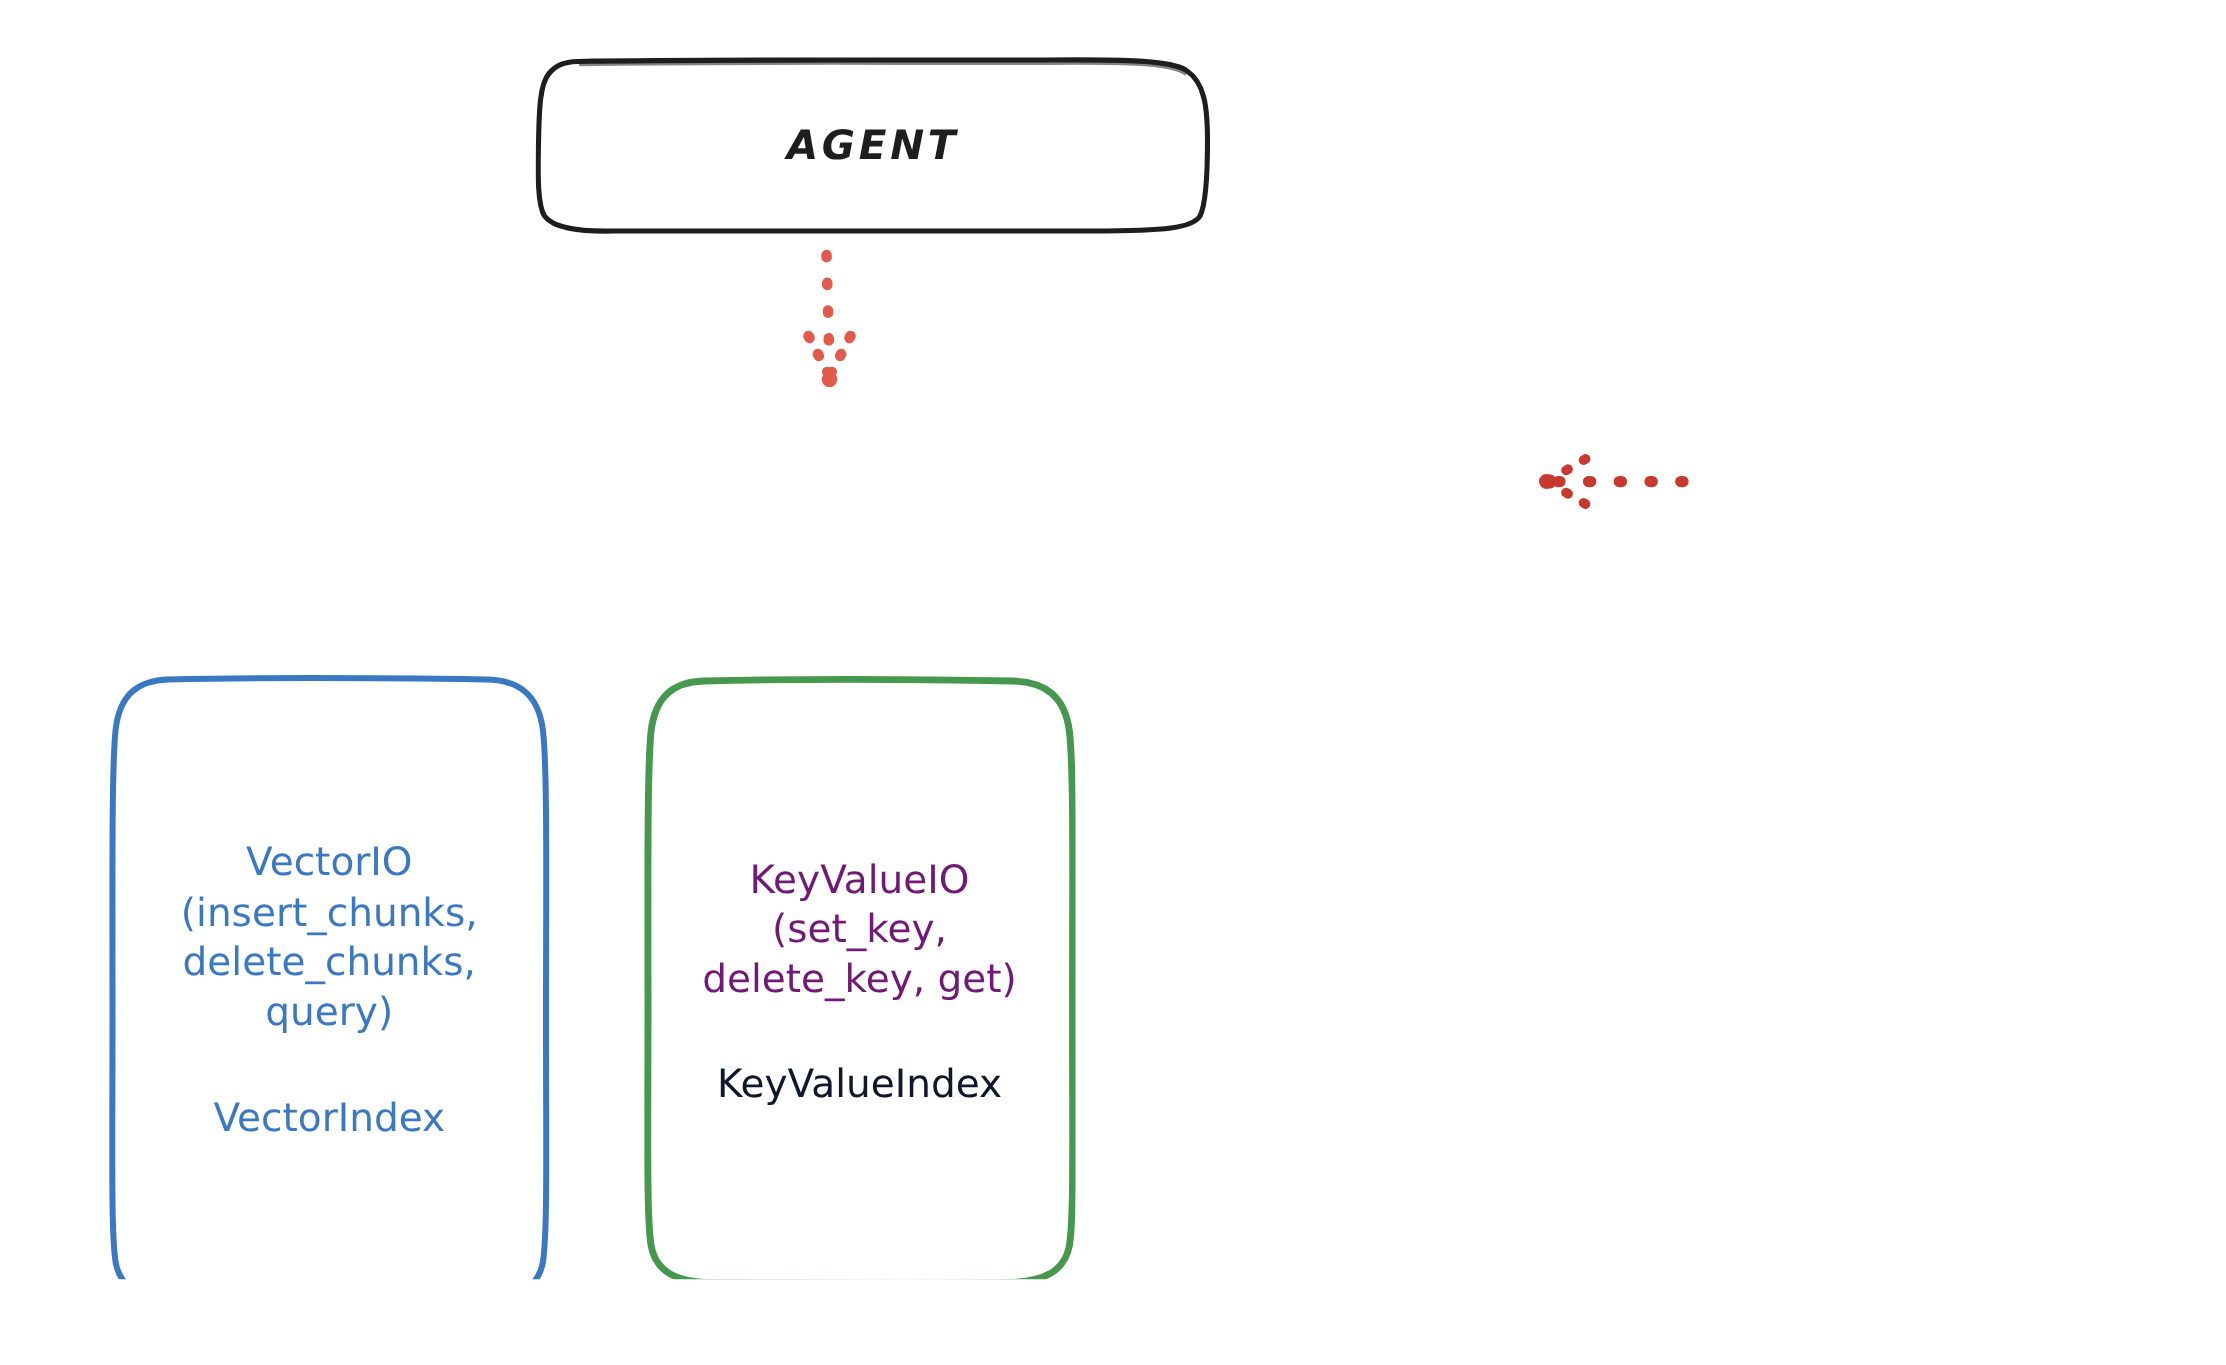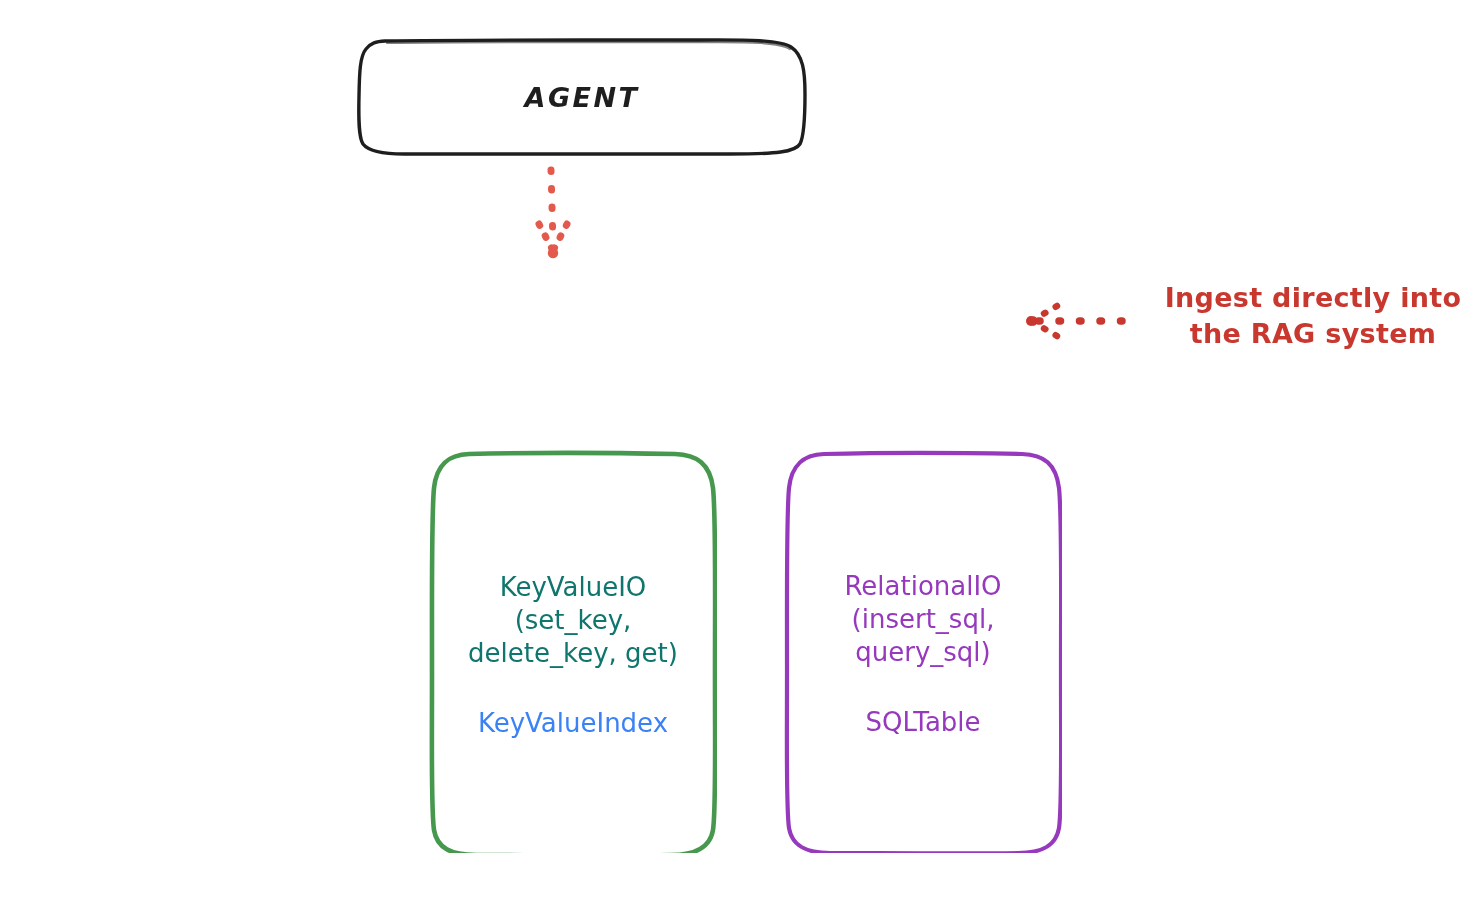--- a/index.html
+++ b/index.html
@@ -89,30 +89,30 @@
     height: 407px;
   }
   .leaf-text {
     font-family: "DejaVu Sans", sans-serif;
     font-weight: 400;
     font-size: 26px;
     line-height: 1.28;
     padding: 0 6px;
   }
   .leaf-text.blue   { color: #3b78c3; }
-  .leaf-text.green  { color: #0f766e; }
+  .leaf-text.green  { color: #701a75; }
   .leaf-text.purple { color: #9639bd; }
   .leaf-gap { height: 38px; }
   .leaf-index {
     font-family: "DejaVu Sans", sans-serif;
     font-weight: 400;
     font-size: 26px;
   }
   .leaf-index.blue   { color: #3b78c3; }
-  .leaf-index.green  { color: #3b82f6; }
+  .leaf-index.green  { color: #0f172a; }
   .leaf-index.purple { color: #9639bd; }
 
   
   .arrow-layer {
     position: absolute;
     left: 0;
     top: 0;
     width: 1484px;
     height: 910px;
     pointer-events: none;
@@ -143,64 +143,63 @@
                C446,17 448,33 448,56 C448,80 447,98 443,106
                C438,114 420,116 372,116 C280,117 140,115 52,116
                C28,116.5 12,114 6,106 C1.5,99 1.5,80 2,58
                C2.4,34 3,18 9,11 C14,5 19,3.4 28,3 Z" fill="#ffffff" stroke="#1e1e1e" stroke-width="3.4" stroke-linecap="round" stroke-linejoin="round"></path>
       <path d="M30,5 C122,3.5 244,4.4 344,4.2 C394,3.8 423,4.4 433,11" fill="none" stroke="#1e1e1e" stroke-width="2.2" stroke-linecap="round" opacity="0.55"></path>
     </svg>
     <div class="node-text" id="agent-label">AGENT</div>
   </div>
 
 
+  <div class="node" id="vectorio-box">
+    <svg class="node-svg" viewBox="0 0 295 422" preserveAspectRatio="none">
+      <path d="M40,4 C110,2.4 200,3.2 252,4 C274,4.4 287,14 290,38
+               C293,66 292,140 292,230 C292,320 293,372 290,392
+               C287,410 272,418 248,418 C190,419 92,418 48,418
+               C22,418 8,410 5,392 C2,372 3,320 3,228
+               C3,138 2.4,64 5,38 C7.6,14 20,4.6 40,4 Z" fill="#ffffff" stroke="#3b78c3" stroke-width="4" stroke-linecap="round" stroke-linejoin="round"></path>
+    </svg>
+    <div class="node-text leaf-text blue">VectorIO
+(insert_chunks,
+delete_chunks,
+query)</div>
+    <div class="leaf-gap"></div>
+    <div class="node-text leaf-index blue">VectorIndex</div>
+  </div>
 
   <div class="node" id="keyvalueio-box">
     <svg class="node-svg" viewBox="0 0 288 409" preserveAspectRatio="none">
       <path d="M40,4 C108,2.4 196,3 246,4 C268,4.6 281,14 284,38
                C287,66 286,138 286,224 C286,310 287,360 284,380
                C281,398 266,405 242,405 C186,406 90,405 47,405
                C22,405 8,398 5,380 C2,360 3,310 3,222
                C3,136 2.4,64 5,38 C7.6,14 20,4.6 40,4 Z" fill="#ffffff" stroke="#47984f" stroke-width="4.6" stroke-linecap="round" stroke-linejoin="round"></path>
     </svg>
     <div class="node-text leaf-text green">KeyValueIO
 (set_key,
 delete_key, get)</div>
     <div class="leaf-gap"></div>
     <div class="node-text leaf-index green">KeyValueIndex</div>
   </div>
 
-  <div class="node" id="relationalio-box">
-    <svg class="node-svg" viewBox="0 0 278 407" preserveAspectRatio="none">
-      <path d="M40,4 C104,2.4 190,3 238,4 C260,4.6 272,14 275,38
-               C278,66 277,138 277,222 C277,308 278,358 275,378
-               C272,396 258,403 234,403 C180,404 88,403 46,403
-               C22,403 8,396 5,378 C2,358 3,308 3,220
-               C3,136 2.4,64 5,38 C7.6,14 20,4.6 40,4 Z" fill="#ffffff" stroke="#9639bd" stroke-width="4.2" stroke-linecap="round" stroke-linejoin="round"></path>
-    </svg>
-    <div class="node-text leaf-text purple">RelationalIO
-(insert_sql,
-query_sql)</div>
-    <div class="leaf-gap"></div>
-    <div class="node-text leaf-index purple">SQLTable</div>
-  </div>
 
   <svg class="arrow-layer" viewBox="0 0 1484 910">
 
     <g>
       <path d="M551,170 L553,243" fill="none" stroke="#e35a4d" stroke-width="7" stroke-linecap="round" stroke-dasharray="1.5 17"></path>
       <path d="M539,224 L552,249" fill="none" stroke="#e35a4d" stroke-width="7" stroke-linecap="round" stroke-dasharray="1.5 12"></path>
       <path d="M567,224 L554,249" fill="none" stroke="#e35a4d" stroke-width="7" stroke-linecap="round" stroke-dasharray="1.5 12"></path>
       <circle cx="553" cy="253" r="5.2" fill="#e35a4d"></circle>
     </g>
 
     <g>
       <path d="M1122,321 L1036,321" fill="none" stroke="#c8382f" stroke-width="7.5" stroke-linecap="round" stroke-dasharray="1.5 19"></path>
       <path d="M1057,306 L1033,320" fill="none" stroke="#c8382f" stroke-width="6.5" stroke-linecap="round" stroke-dasharray="1.5 12"></path>
       <path d="M1057,336 L1033,322" fill="none" stroke="#c8382f" stroke-width="6.5" stroke-linecap="round" stroke-dasharray="1.5 12"></path>
       <circle cx="1031" cy="321" r="5" fill="#c8382f"></circle>
     </g>
   </svg>
 
-  <div id="annotation-text">Ingest directly into
-the RAG system</div>
 
 </div>
 
 </body></html>

